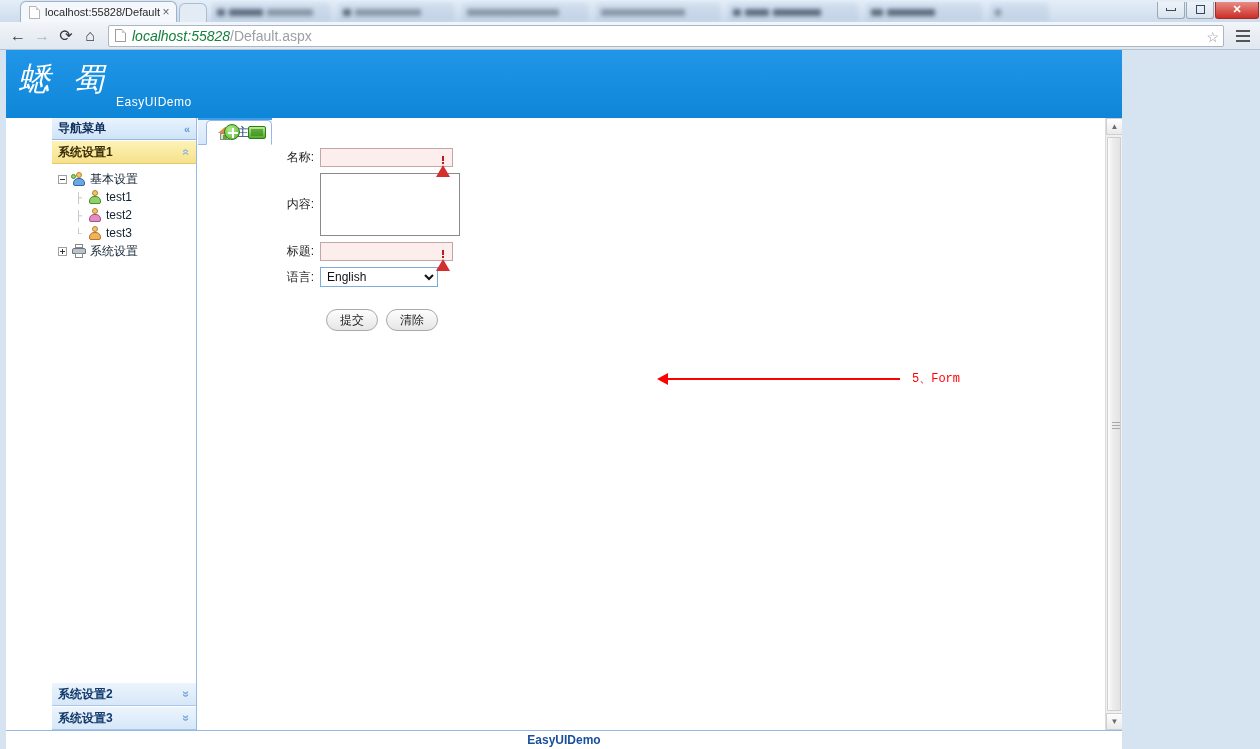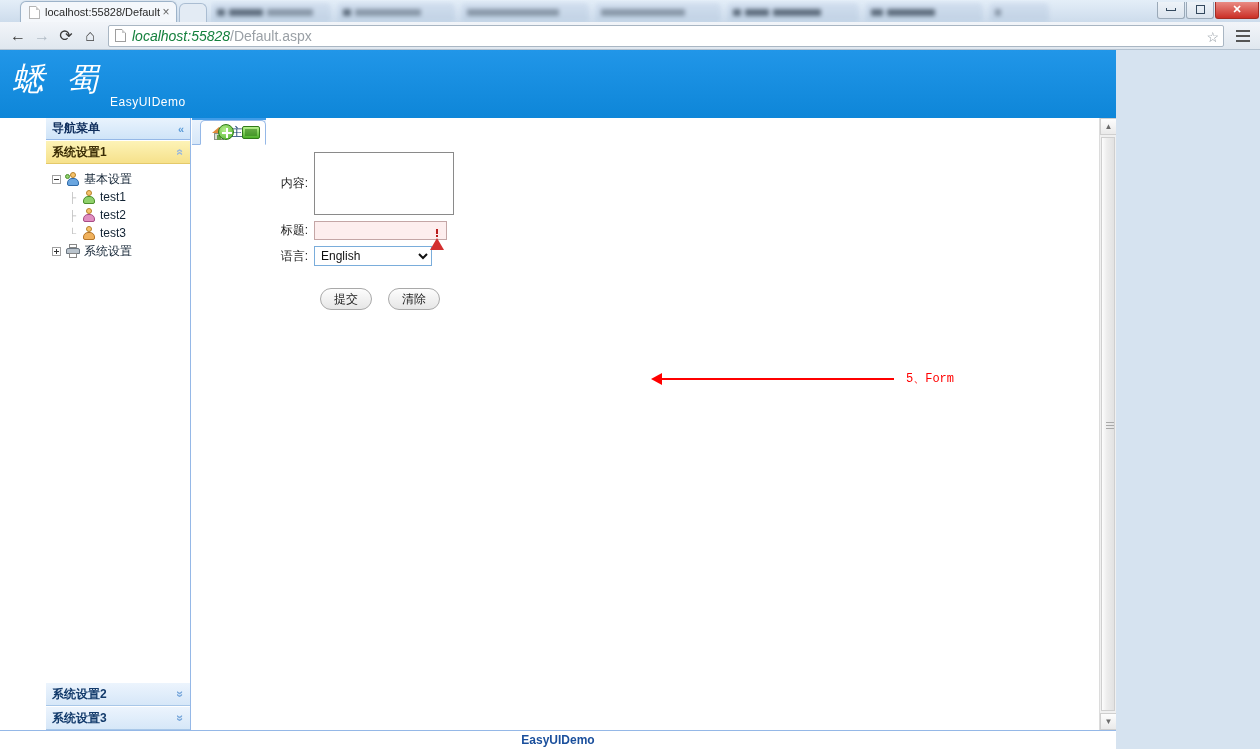--- a/index.html
+++ b/index.html
@@ -166,21 +166,21 @@
     font-size: 14px; color: #8a939c; cursor: pointer;
   }
   .menubtn {
     width: 22px; height: 24px; margin-left: 2px;
     display: flex; flex-direction: column; justify-content: center; align-items: center;
     cursor: pointer;
   }
   .menubtn i { display: block; width: 14px; height: 2px; background: #555; margin: 1.5px 0; }
 
   
-  .page { position: absolute; left: 0; top: 50px; width: 1116px; height: 699px; background: #0c4a6e; }
+  .page { position: absolute; left: 6px; top: 50px; width: 1116px; height: 699px; background: #0c4a6e; }
 
   .app-header {
     height: 68px;
     background: linear-gradient(to bottom, #2196e8 0%, #0e86d8 100%);
     position: relative;
   }
   .logo {
     position: absolute; left: 12px; top: 8px;
     font-family: "DejaVu Serif", serif;
     font-size: 32px; color: #fff;
@@ -396,21 +396,21 @@
   }
   .fsel {
     width: 118px; height: 20px;
     border: 1px solid #7aaddb;
     background: #fff;
     font-size: 12px;
     font-family: "Liberation Sans", sans-serif;
     color: #111;
     padding-left: 2px;
   }
-  .fbtns { margin-left: 54px; margin-top: 22px; display: flex; gap: 16px; }
+  .fbtns { margin-left: 54px; margin-top: 22px; display: flex; gap: 8px; }
   .ebtn {
     min-width: 52px; height: 22px;
     border: 1px solid #a9a9a9;
     border-radius: 11px;
     background: linear-gradient(to bottom,#fdfdfd,#e6e6e6);
     font-size: 12px; color: #222;
     font-family: "Liberation Sans", sans-serif;
     cursor: pointer;
     padding: 0 12px;
   }
@@ -593,20 +593,29 @@
             <span class="ico-add"></span>
             <span class="ico-list"></span>
           </div>
         </div>
 
         <div class="content-wrap">
           <div class="content-scroll-area">
 
             <div class="form">
 
+              <div class="frow">
+                <span class="flabel">名称:</span>
+                <span class="fld-wrap">
+                  <input class="fld" type="text" value="" style="">
+                  <span class="warn">
+                    <span class="tri"></span><span class="tri2"></span><span class="bang"></span><span class="bang2"></span>
+                  </span>
+                </span>
+              </div>
 
 
               <div class="frow" style="margin-top:4px">
                 <span class="flabel ftextarea-label">内容:</span>
                 <textarea class="fta" style=""></textarea>
               </div>
 
               <div class="frow">
                 <span class="flabel">标题:</span>
                 <span class="fld-wrap">

